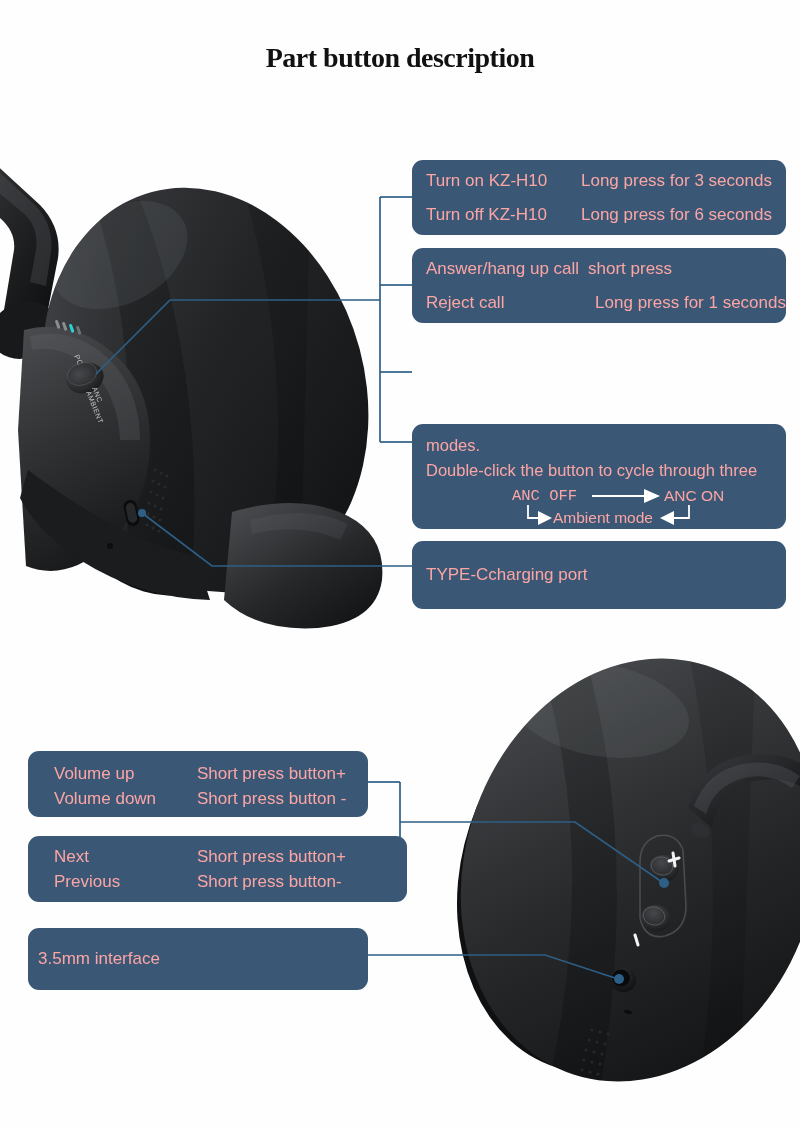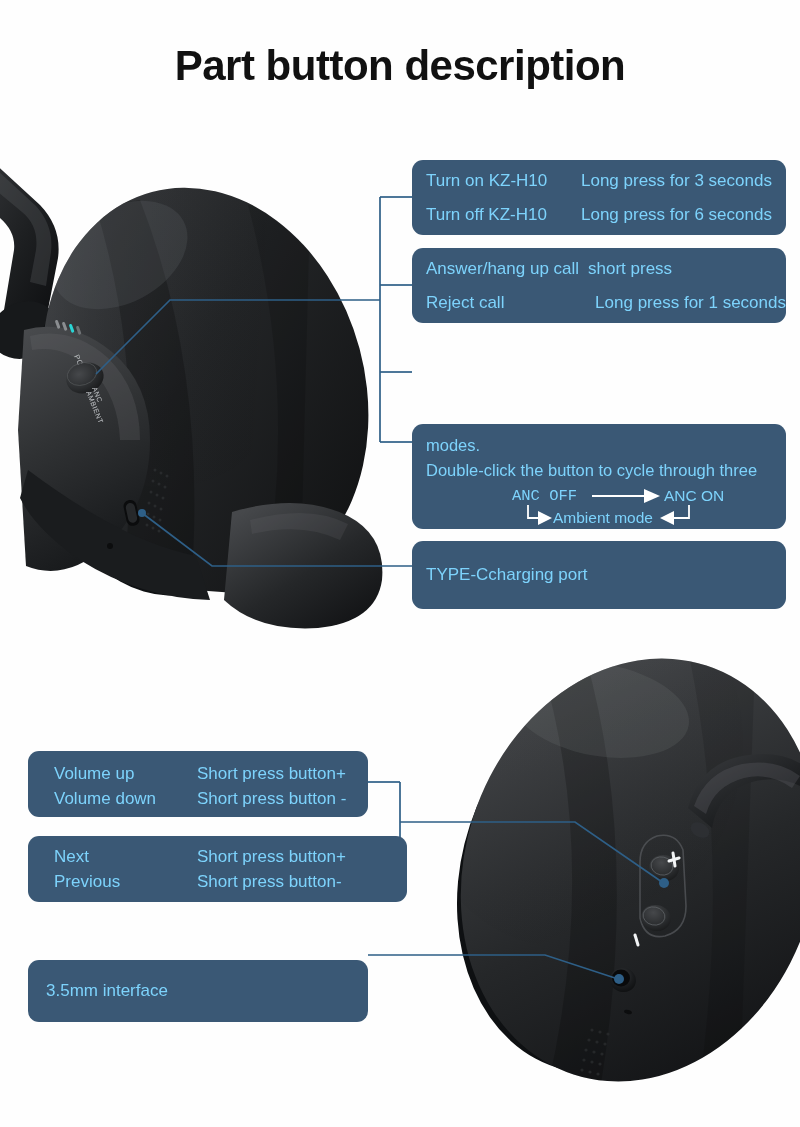--- a/index.html
+++ b/index.html
@@ -15,33 +15,33 @@
     background: #fefefe;
     overflow: hidden;
   }
 
   
   .title {
     position: absolute;
     left: 0; top: 42px;
     width: 800px;
     text-align: center;
-    font-size: 42px;
+    font-size: 28px;
     font-weight: bold;
     letter-spacing: -0.5px;
     color: #111111;
-    font-family: Liberation Sans, sans-serif;
+    font-family: Liberation Serif, serif;
   }
 
   
   .box {
     position: absolute;
     background: #3a5875;
     border-radius: 11px;
-    color: #7dd3fc;
+    color: #fca5a5;
     display: flex;
     flex-direction: column;
     justify-content: center;
   }
   .row {
     display: flex;
     align-items: baseline;
     white-space: nowrap;
   }
   .lbl { display: inline-block; }
@@ -338,17 +338,17 @@
   <div class="row">
     <span class="lbl" style="width:143px">Next</span>
     <span class="val">Short press button+</span>
   </div>
   <div class="row">
     <span class="lbl" style="width:143px">Previous</span>
     <span class="val">Short press button-</span>
   </div>
 </div>
 
-<div class="box t17" style="left:28px; top:960px; width:340px; height:62px; padding-left:18px;">
+<div class="box t17" style="left:28px; top:928px; width:340px; height:62px; padding-left:10px;">
   <div class="box-text">3.5mm interface</div>
 </div>
 
 </div>
 
 </body></html>

